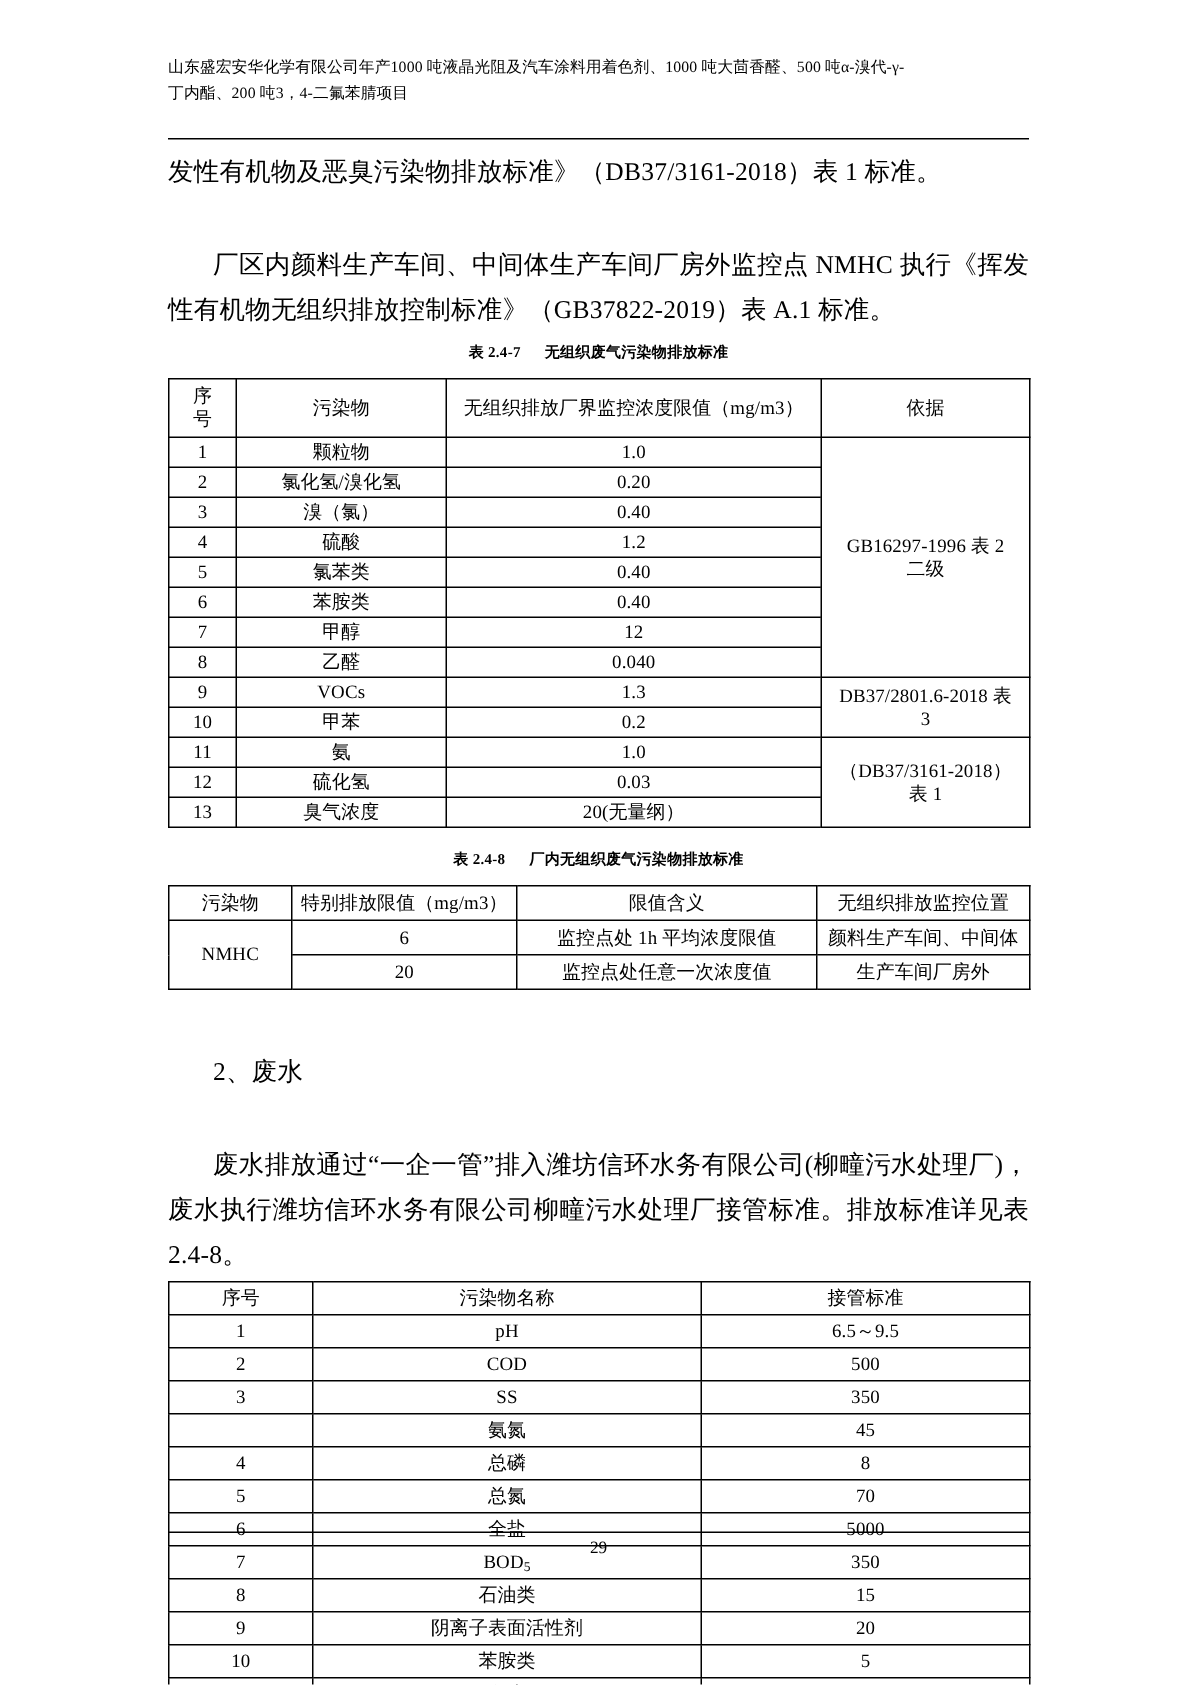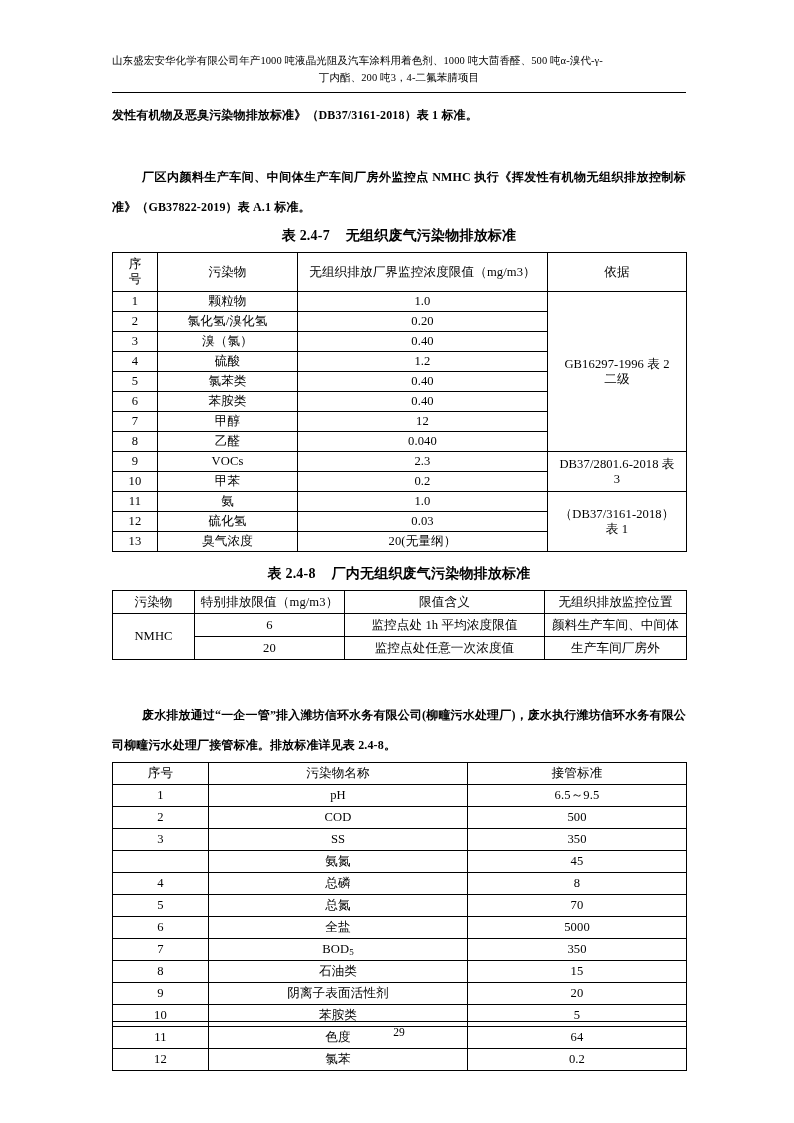--- a/index.html
+++ b/index.html
@@ -21,27 +21,27 @@
     width: 794px;
     height: 1123px;
     box-sizing: border-box;
     padding: 0;
   }
 
   
   .header-block {
     position: absolute;
     left: 112px;
-    top: 52px;
+    top: 37px;
     width: 574px;
   }
   .header-line {
     font-size: 10.5px;
     line-height: 17px;
-    text-align: center;
+    text-align: left;
     letter-spacing: 0.1px;
     color: #000;
     white-space: nowrap;
   }
   .header-line.l1 { text-align: left; }
   .header-rule {
     position: absolute;
     left: 112px;
     top: 92px;
     width: 574px;
@@ -51,33 +51,32 @@
 
   
   .content {
     position: absolute;
     left: 112px;
     top: 100px;
     width: 574px;
   }
   p.body {
     margin: 0;
-    font-size: 12px;
+    font-size: 17px;
     line-height: 30px;
     text-align: justify;
     text-justify: inter-ideograph;
     letter-spacing: 0.15px;
-    font-weight: bold;
   }
   p.indent { text-indent: 30px; margin-top: 32px; }
   .gap-s { height: 8px; }
 
   
   .tbl-caption {
-    font-size: 14px;
+    font-size: 10px;
     font-weight: bold;
     text-align: center;
     line-height: 28px;
     margin: 0;
     letter-spacing: 0.2px;
   }
   .tbl-caption .sp { display: inline-block; width: 16px; }
 
   
   table.doc {
@@ -221,21 +220,21 @@
         </tr>
         <tr>
           <td>8</td>
           <td>乙醛</td>
           <td>0.040</td>
         </tr>
 
         <tr>
           <td>9</td>
           <td>VOCs</td>
-          <td>2.3</td>
+          <td>1.3</td>
           <td rowspan="2">
             <span>DB37/2801.6-2018 表</span><br>
             <span>3</span>
           </td>
         </tr>
         <tr>
           <td>10</td>
           <td>甲苯</td>
           <td>0.2</td>
         </tr>
@@ -291,20 +290,21 @@
         <tr>
           <td class="thick-bot">20</td>
           <td class="thick-bot">监控点处任意一次浓度值</td>
           <td class="thick-bot">生产车间厂房外</td>
         </tr>
       </tbody>
     </table>
 
     <div class="gap-s"></div>
 
+    <p class="body indent">2、废水</p>
     <p class="body indent">废水排放通过“一企一管”排入潍坊信环水务有限公司(柳疃污水处理厂)，废水执行潍坊信环水务有限公司柳疃污水处理厂接管标准。排放标准详见表 2.4-8。</p>
 
 
     <table class="doc t3">
       <colgroup>
           <col class="c1">
           <col class="c2">
           <col class="c3">
         </colgroup>
       <tbody>

